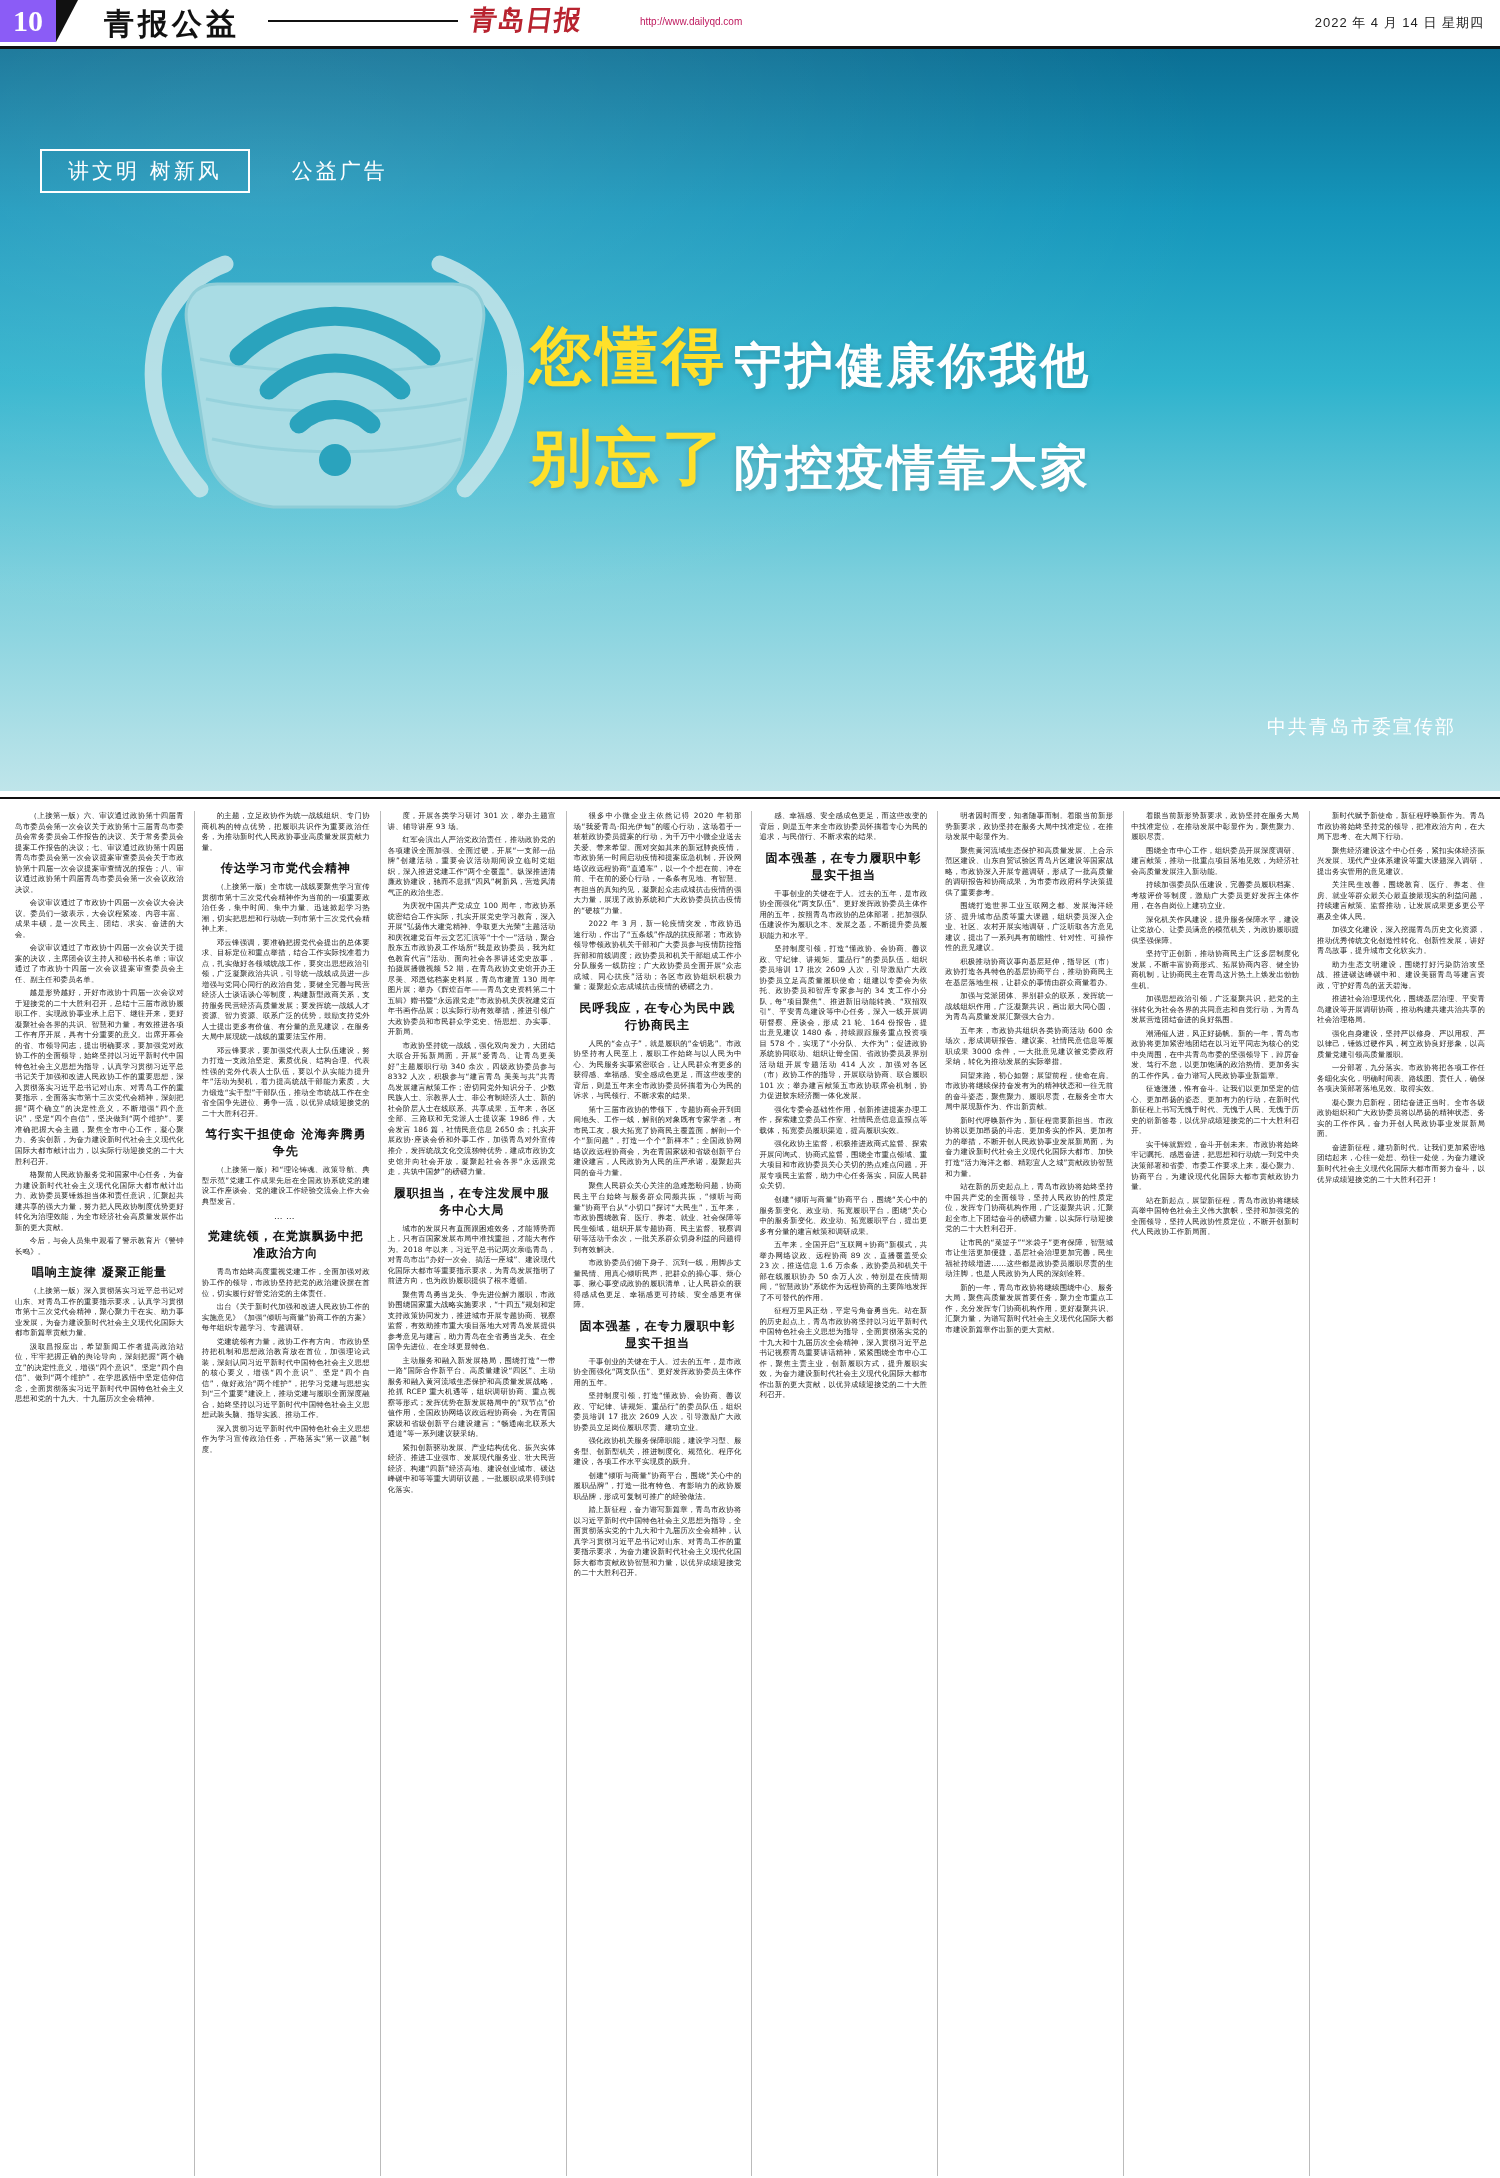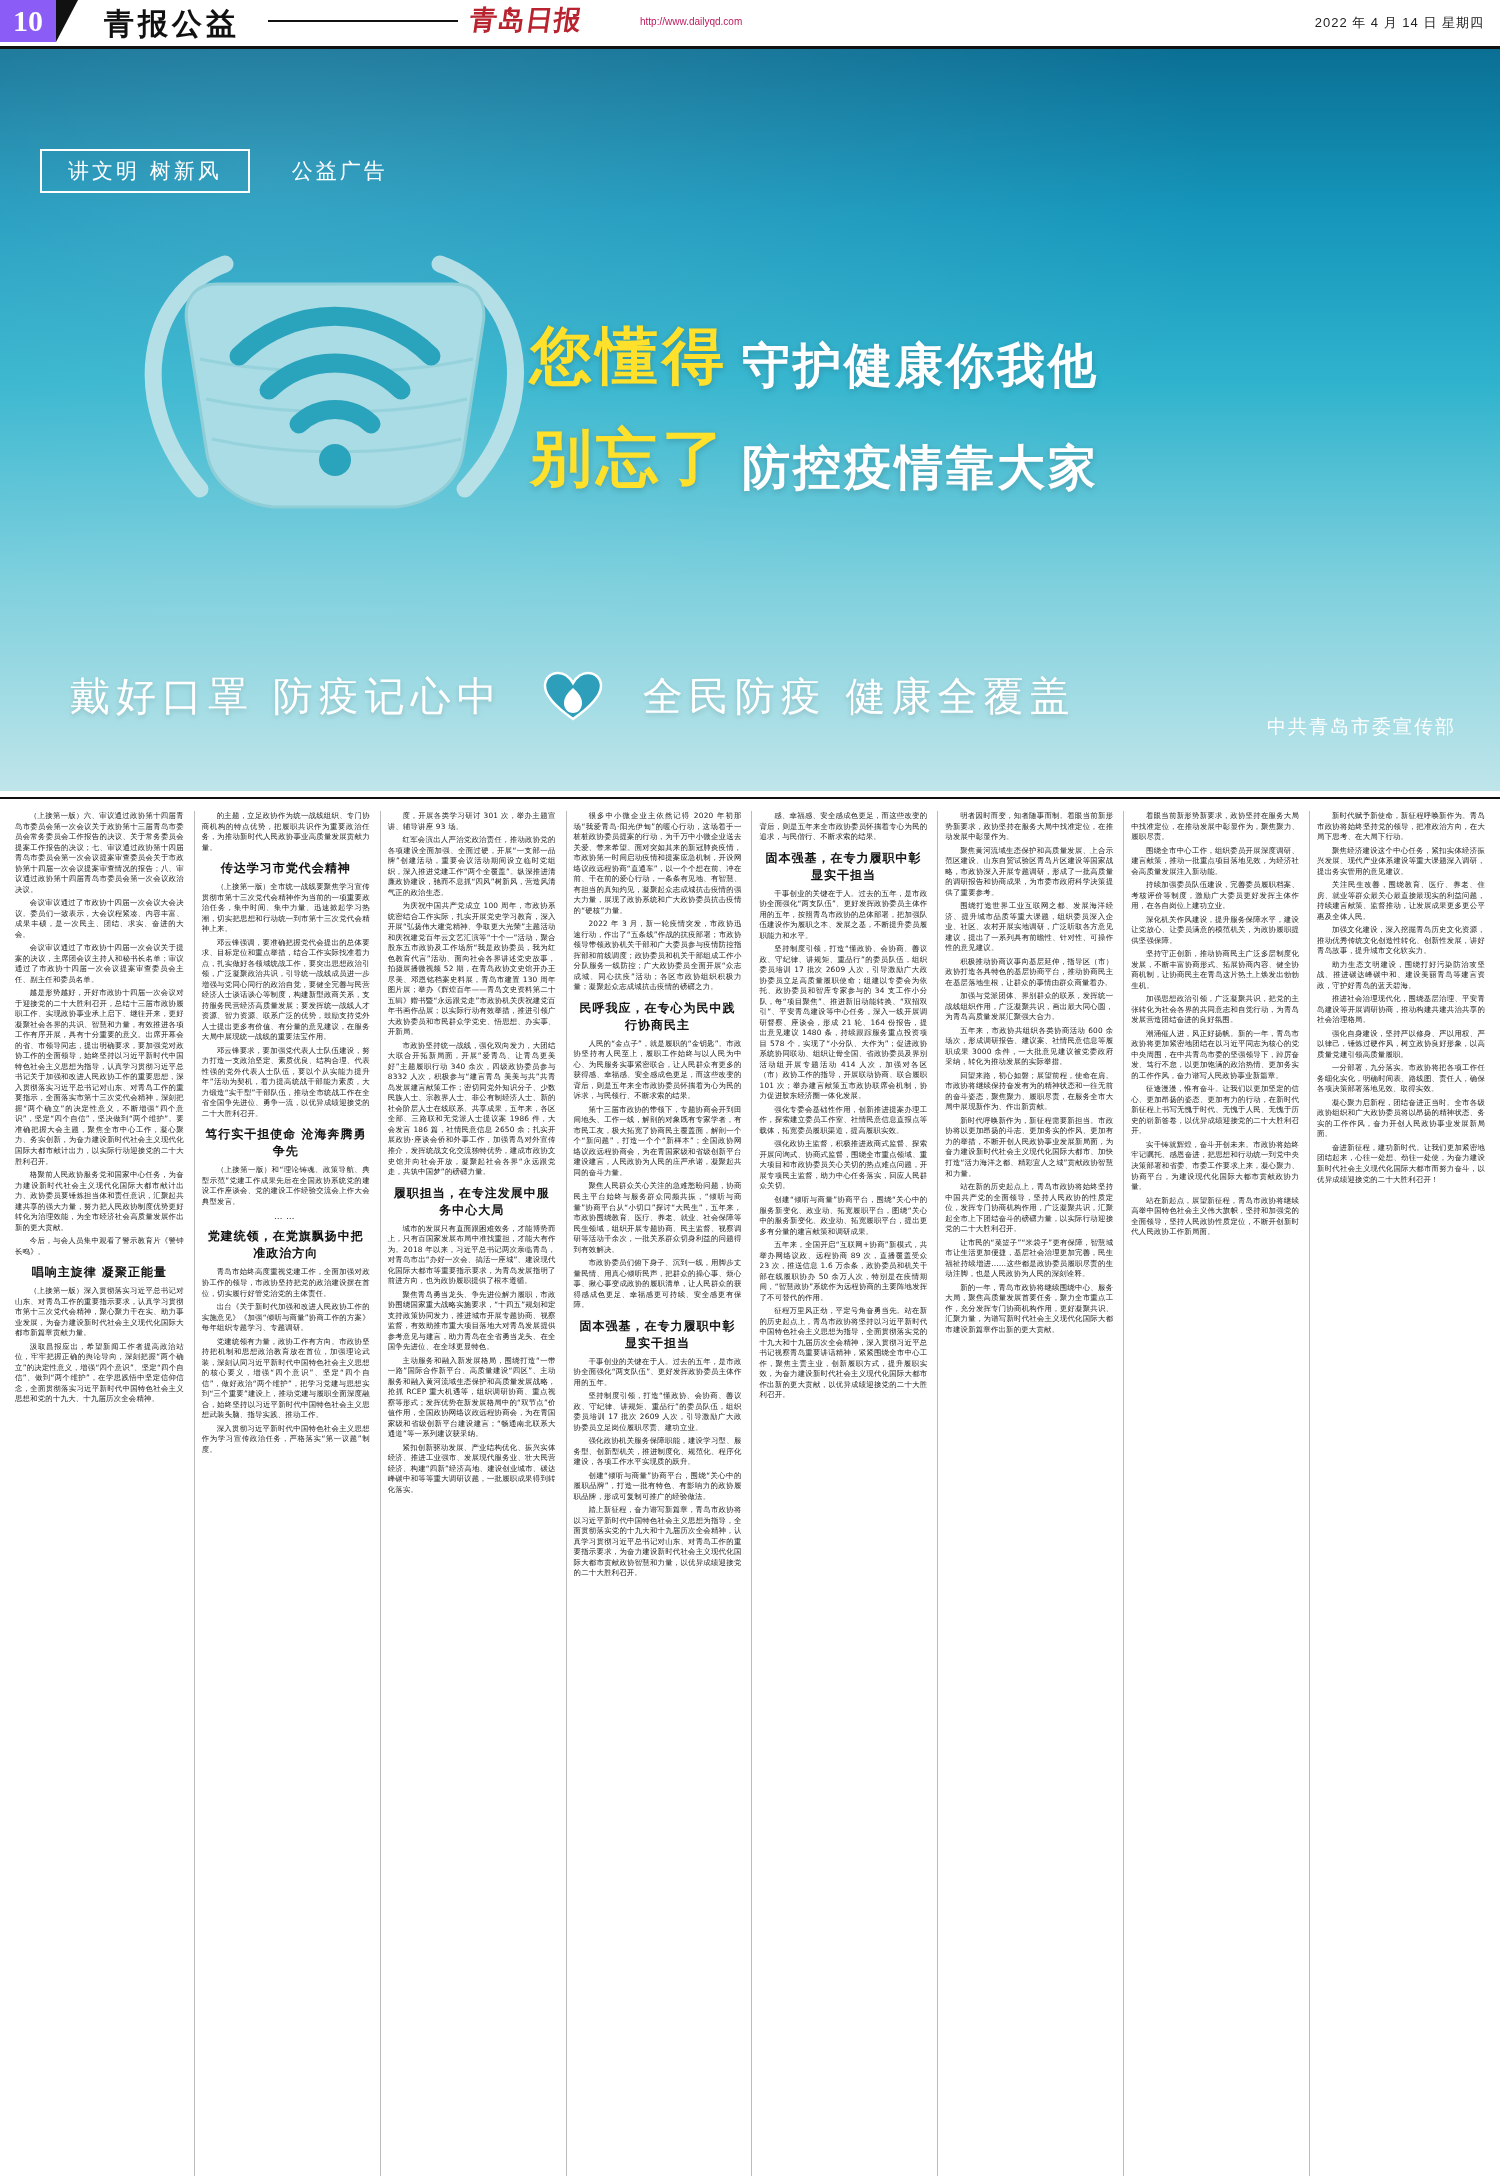--- a/index.html
+++ b/index.html
@@ -28,21 +28,21 @@
 
   .slogan-tag{position:absolute;left:40px;top:100px;display:flex;align-items:center;gap:18px;z-index:4;}
   .slogan-box{border:2px solid #ffffff;color:#ffffff;font-size:21px;letter-spacing:3px;padding:6px 26px;
               font-family:"DejaVu Sans",sans-serif;}
   .slogan-txt{color:#ffffff;font-size:21px;letter-spacing:3px;font-family:"DejaVu Sans",sans-serif;margin-left:24px;}
 
   
   .mask-wrap{position:absolute;left:105px;top:175px;width:480px;height:320px;z-index:3;}
 
   .headline{position:absolute;left:530px;top:265px;z-index:4;}
-  .hl-row{display:flex;align-items:flex-end;gap:14px;margin-bottom:18px;}
+  .hl-row{display:flex;align-items:flex-end;gap:6px;margin-bottom:18px;}
   .hl-yellow{color:#ffe02a;font-size:62px;font-weight:bold;letter-spacing:4px;
              font-family:"DejaVu Sans",sans-serif;text-shadow:0 2px 6px rgba(0,0,0,.18);}
   .hl-white{color:#ffffff;font-size:48px;font-weight:bold;letter-spacing:3px;
             font-family:"DejaVu Sans",sans-serif;text-shadow:0 2px 6px rgba(0,0,0,.18);}
 
   .bottom-slogans{position:absolute;left:0;top:620px;width:1500px;z-index:4;display:flex;align-items:center;}
   .bs-left{margin-left:70px;color:#ffffff;font-size:40px;letter-spacing:6px;font-family:"DejaVu Sans",sans-serif;
            text-shadow:0 2px 5px rgba(0,0,0,.15);}
   .bs-icon{margin-left:40px;width:60px;height:52px;}
   .bs-right{margin-left:40px;color:#ffffff;font-size:40px;letter-spacing:6px;font-family:"DejaVu Sans",sans-serif;
@@ -107,30 +107,20 @@
     <div class="hl-row">
       <span class="hl-yellow">您懂得</span>
       <span class="hl-white">守护健康你我他</span>
     </div>
     <div class="hl-row">
       <span class="hl-yellow">别忘了</span>
       <span class="hl-white">防控疫情靠大家</span>
     </div>
   </div>
 
-  <div class="bottom-slogans">
-    <div class="bs-left">戴好口罩 防疫记心中</div>
-    <div class="bs-icon">
-      <svg width="60" height="52" viewBox="0 0 60 52">
-        <path d="M30 48 C 10 34, 2 24, 2 15 C 2 7, 8 2, 15 2 C 22 2, 27 7, 30 12 C 33 7, 38 2, 45 2 C 52 2, 58 7, 58 15 C 58 24, 50 34, 30 48 Z" fill="#2e9fba" stroke="#ffffff" stroke-width="2.5"></path>
-        <path d="M30 17 C 24 22, 21 27, 21 32 C 21 38, 25 42, 30 42 C 35 42, 39 38, 39 32 C 39 27, 36 22, 30 17 Z" fill="#ffffff"></path>
-      </svg>
-    </div>
-    <div class="bs-right">全民防疫 健康全覆盖</div>
-  </div>
 
   <div class="poster-credit">中共青岛市委宣传部</div>
 </div>
 
 <div class="body-area">
   <div class="cols" id="cols">
       <div class="col">
         <p class="indent">（上接第一版）六、审议通过政协第十四届青岛市委员会第一次会议关于政协第十三届青岛市委员会常务委员会工作报告的决议、关于常务委员会提案工作报告的决议；七、审议通过政协第十四届青岛市委员会第一次会议提案审查委员会关于市政协第十四届一次会议提案审查情况的报告；八、审议通过政协第十四届青岛市委员会第一次会议政治决议。</p>
         <p class="indent">会议审议通过了市政协十四届一次会议大会决议。委员们一致表示，大会议程紧凑、内容丰富、成果丰硕，是一次民主、团结、求实、奋进的大会。</p>
         <p class="indent">会议审议通过了市政协十四届一次会议关于提案的决议，主席团会议主持人和秘书长名单；审议通过了市政协十四届一次会议提案审查委员会主任、副主任和委员名单。</p>

